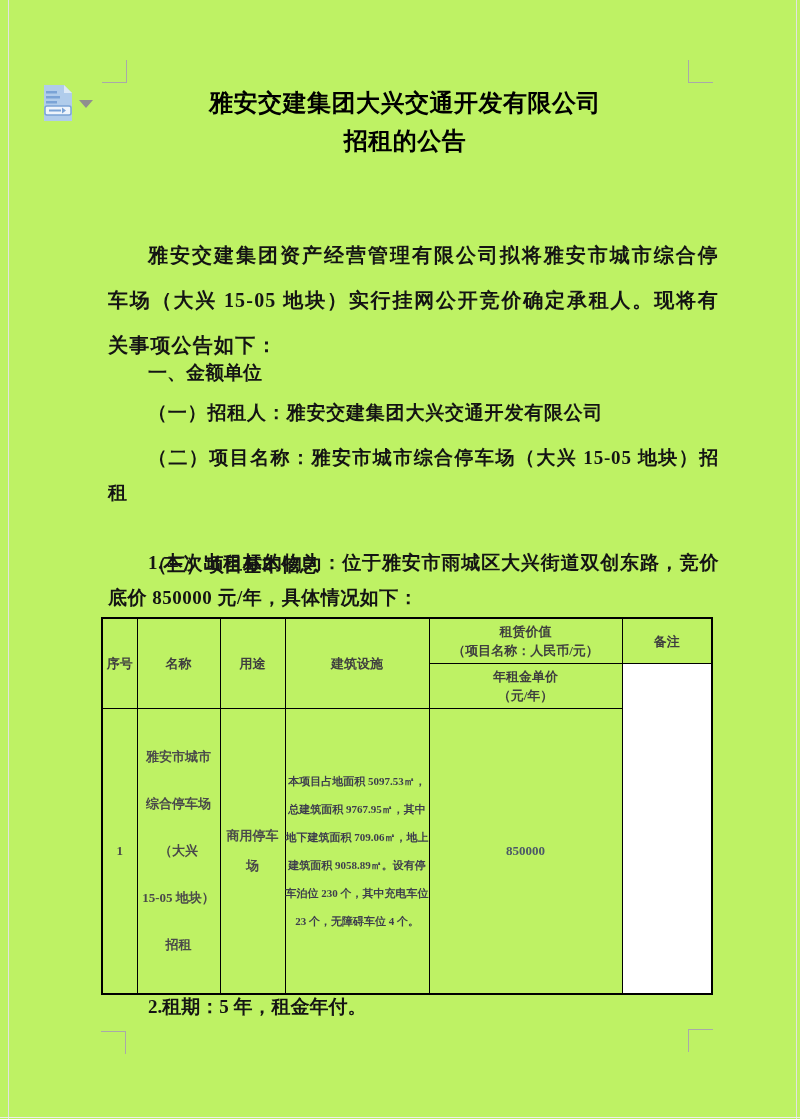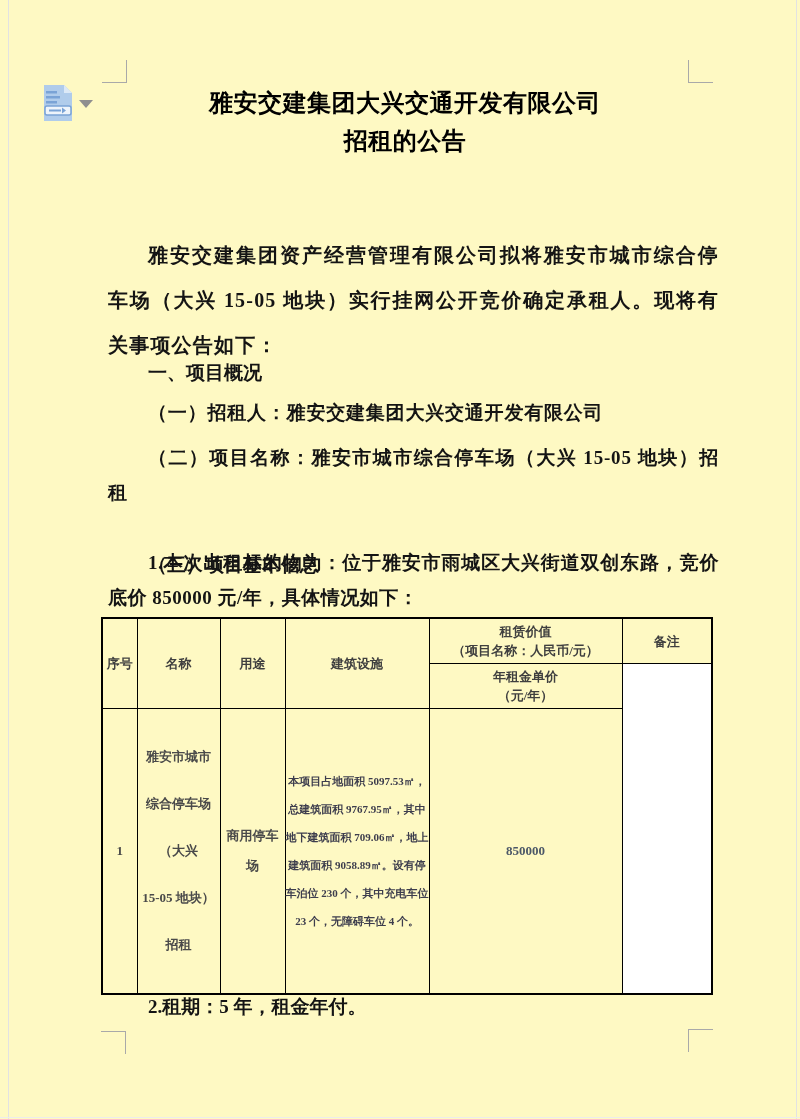--- a/index.html
+++ b/index.html
@@ -2,21 +2,21 @@
 <html><head>
 <meta charset="utf-8">
 <style>
   html,body { margin:0; padding:0; }
   body {
     width:800px; height:1119px;
     background:#ffffff;
     font-family:"Liberation Serif","DejaVu Serif",serif;
     position:relative; overflow:hidden;
   }
-  .page { position:absolute; inset:0; background:#fef9c3; }
+  .page { position:absolute; inset:0; background:#bef264; }
 
   
   .edge { position:absolute; background:#e2e2e2; }
   .edge.left  { left:8px; top:0; width:1px; height:1119px; }
   .edge.right { left:796px; top:0; width:1px; height:1119px; }
   .edge.bottom{ left:0; top:1117px; width:800px; height:1px; background:#ececec; }
 
   
   .crop { position:absolute; width:24px; height:22px; }
   .crop.tl { left:102px; top:60px;  border-right:1px solid #a9a9a9; border-bottom:1px solid #a9a9a9; }
@@ -99,21 +99,21 @@
   </div>
   <div class="dd-arrow"></div>
 
   <div class="title">
     <div>雅安交建集团大兴交通开发有限公司</div>
     <div>招租的公告</div>
   </div>
 
   <div class="blk intro">雅安交建集团资产经营管理有限公司拟将雅安市城市综合停车场（大兴 15-05 地块）实行挂网公开竞价确定承租人。现将有关事项公告如下：</div>
 
-  <div class="blk h-sec sec1">一、项目概况</div>
+  <div class="blk h-sec sec1">一、金额单位</div>
   <div class="blk it1">（一）招租人：雅安交建集团大兴交通开发有限公司</div>
   <div class="blk it2">（二）项目名称：雅安市城市综合停车场（大兴 15-05 地块）招租</div>
   <div class="blk h-sec sec2">（三）项目基本信息</div>
   <div class="blk it3">1.本次出租标的物为：位于雅安市雨城区大兴街道双创东路，竞价底价 850000 元/年，具体情况如下：</div>
 
   <table class="info">
     <colgroup>
       <col style="width:35px">
         <col style="width:83px">
         <col style="width:65px">

